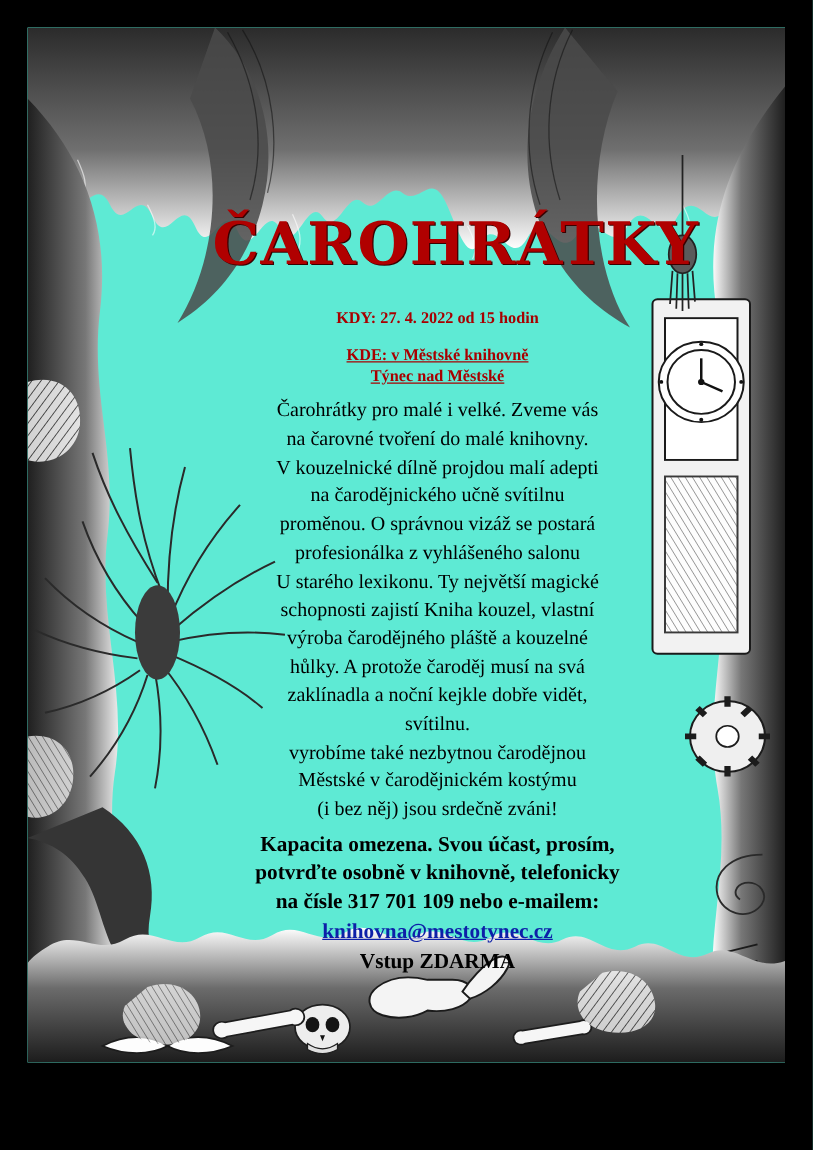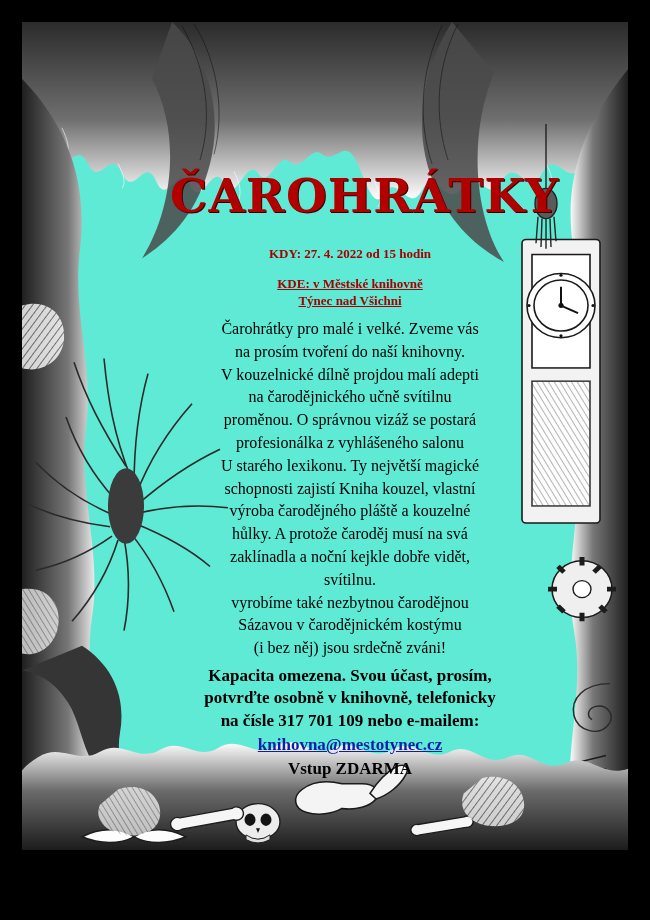--- a/index.html
+++ b/index.html
@@ -309,38 +309,38 @@
     </div>
 
     <div class="content">
 
       <h1 class="title">ČAROHRÁTKY</h1>
 
       <div class="when">KDY: 27. 4. 2022 od 15 hodin</div>
 
       <div class="where">
         <span>KDE: v Městské knihovně</span>
-        <span class="line2">Týnec nad Všichni</span>
+        <span class="line2">Týnec nad Městské</span>
       </div>
 
       <div class="body-text">
         <p>Čarohrátky pro malé i velké. Zveme vás</p>
-        <p>na prosím tvoření do naší knihovny.</p>
+        <p>na čarovné tvoření do malé knihovny.</p>
         <p>V kouzelnické dílně projdou malí adepti</p>
         <p>na čarodějnického učně svítilnu</p>
         <p>proměnou. O správnou vizáž se postará</p>
         <p>profesionálka z vyhlášeného salonu</p>
         <p>U starého lexikonu. Ty největší magické</p>
         <p>schopnosti zajistí Kniha kouzel, vlastní</p>
         <p>výroba čarodějného pláště a kouzelné</p>
         <p>hůlky. A protože čaroděj musí na svá</p>
         <p>zaklínadla a noční kejkle dobře vidět,</p>
         <p>svítilnu.</p>
         <p>vyrobíme také nezbytnou čarodějnou</p>
-        <p>Sázavou v čarodějnickém kostýmu</p>
+        <p>Městské v čarodějnickém kostýmu</p>
         <p>(i bez něj) jsou srdečně zváni!</p>
       </div>
 
       <div class="closing">
         <div>Kapacita omezena. Svou účast, prosím,</div>
         <div>potvrďte osobně v knihovně, telefonicky</div>
         <div>na čísle 317 701 109 nebo e-mailem:</div>
         <span class="mail">knihovna@mestotynec.cz</span>
         <span class="free">Vstup ZDARMA</span>
       </div>

